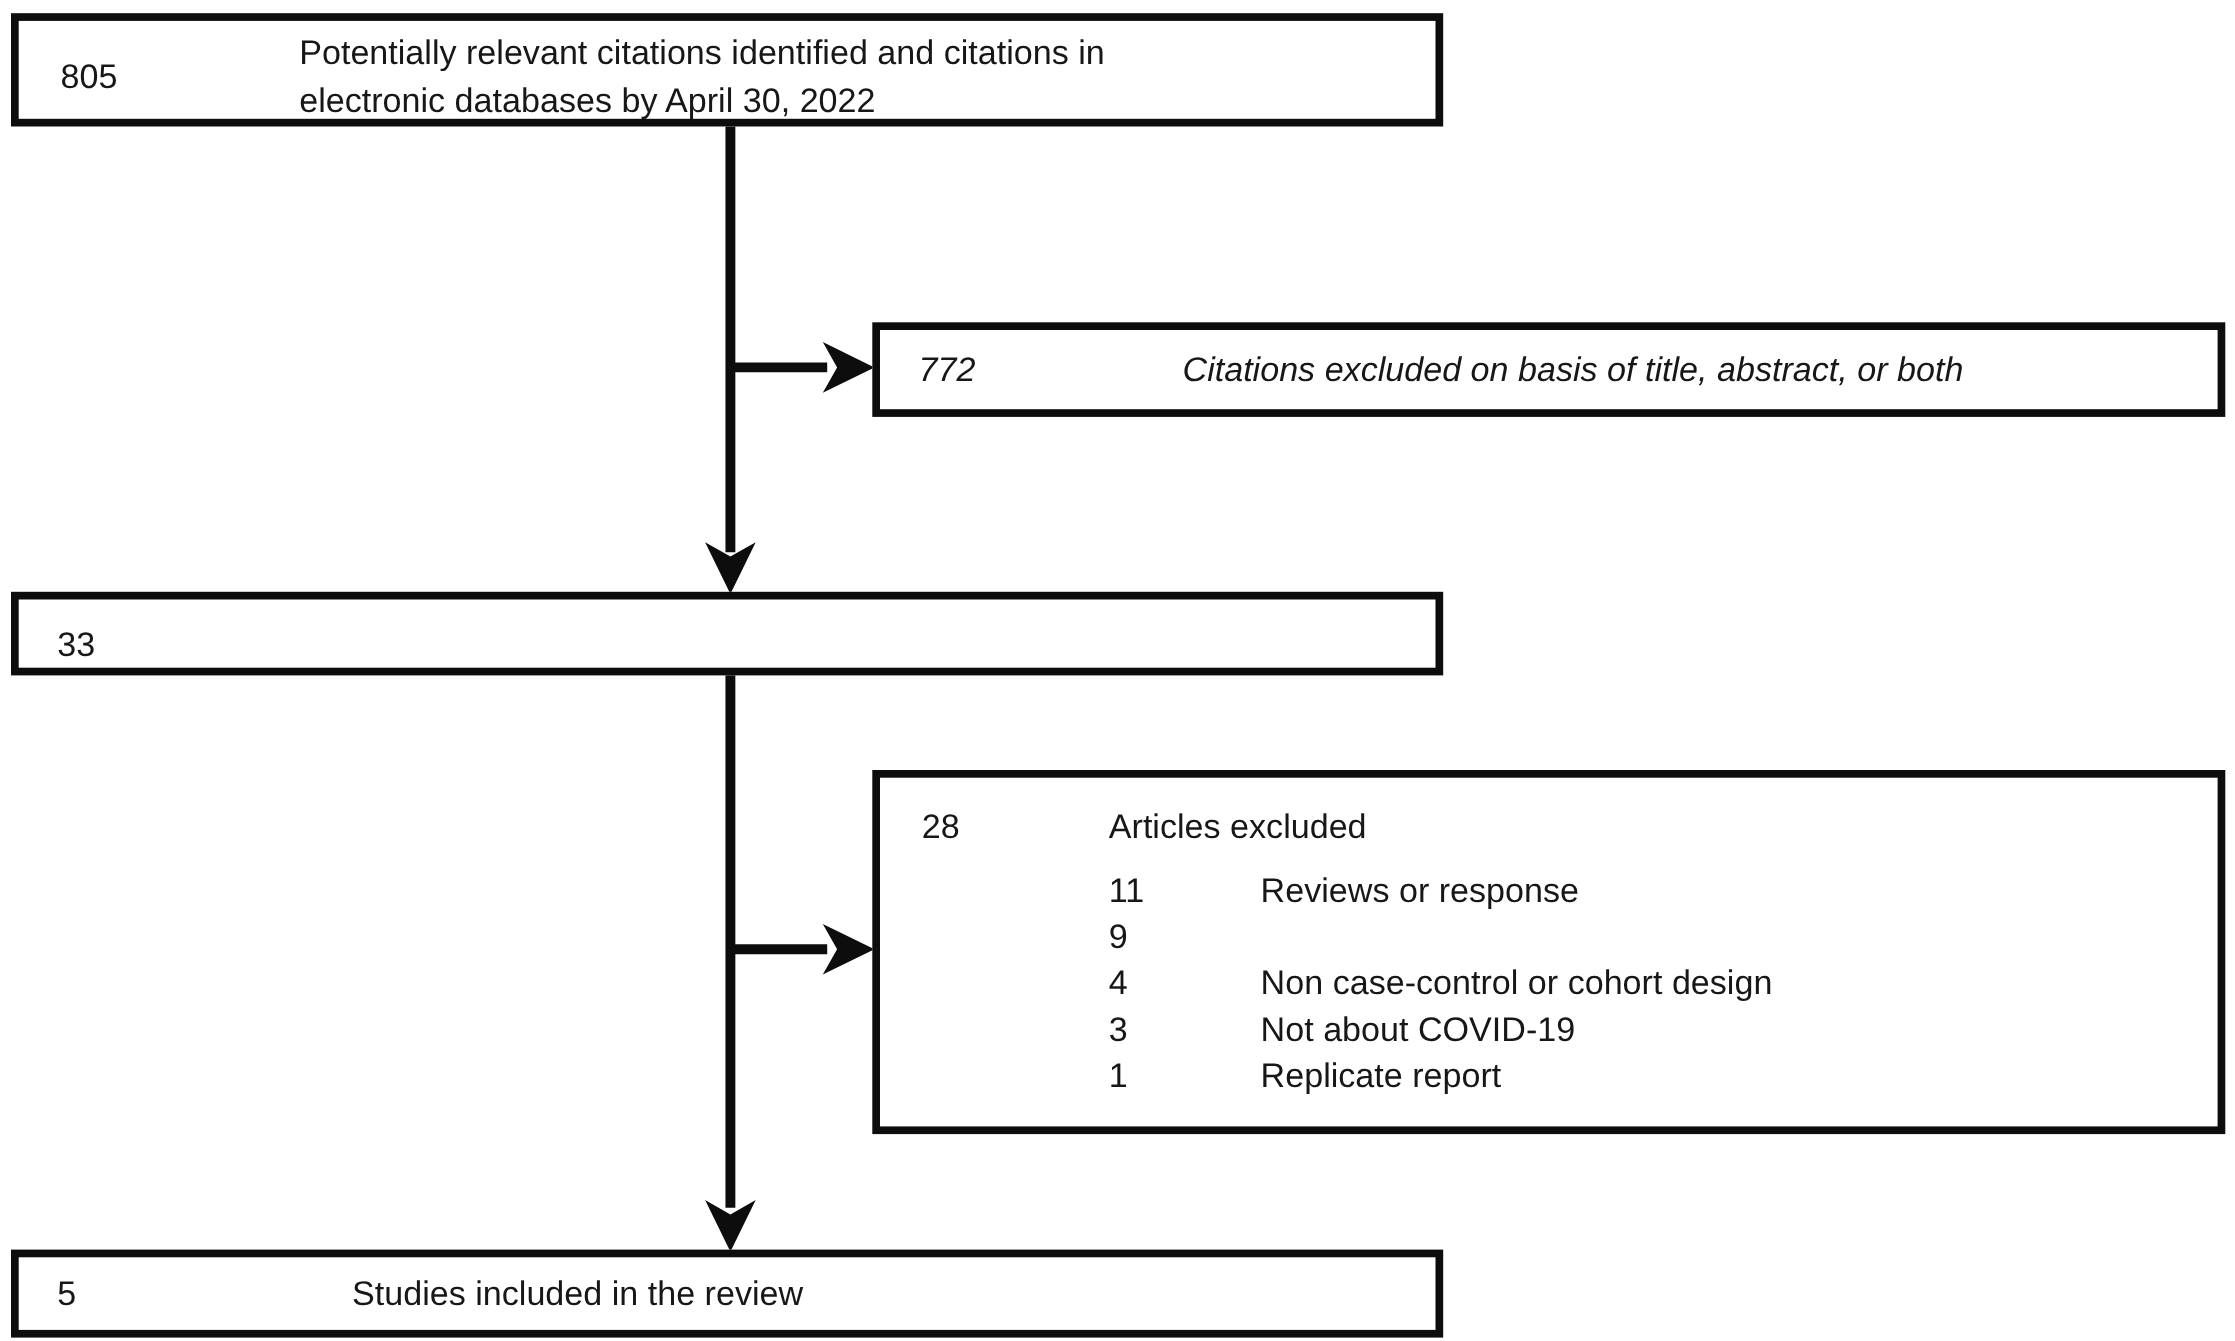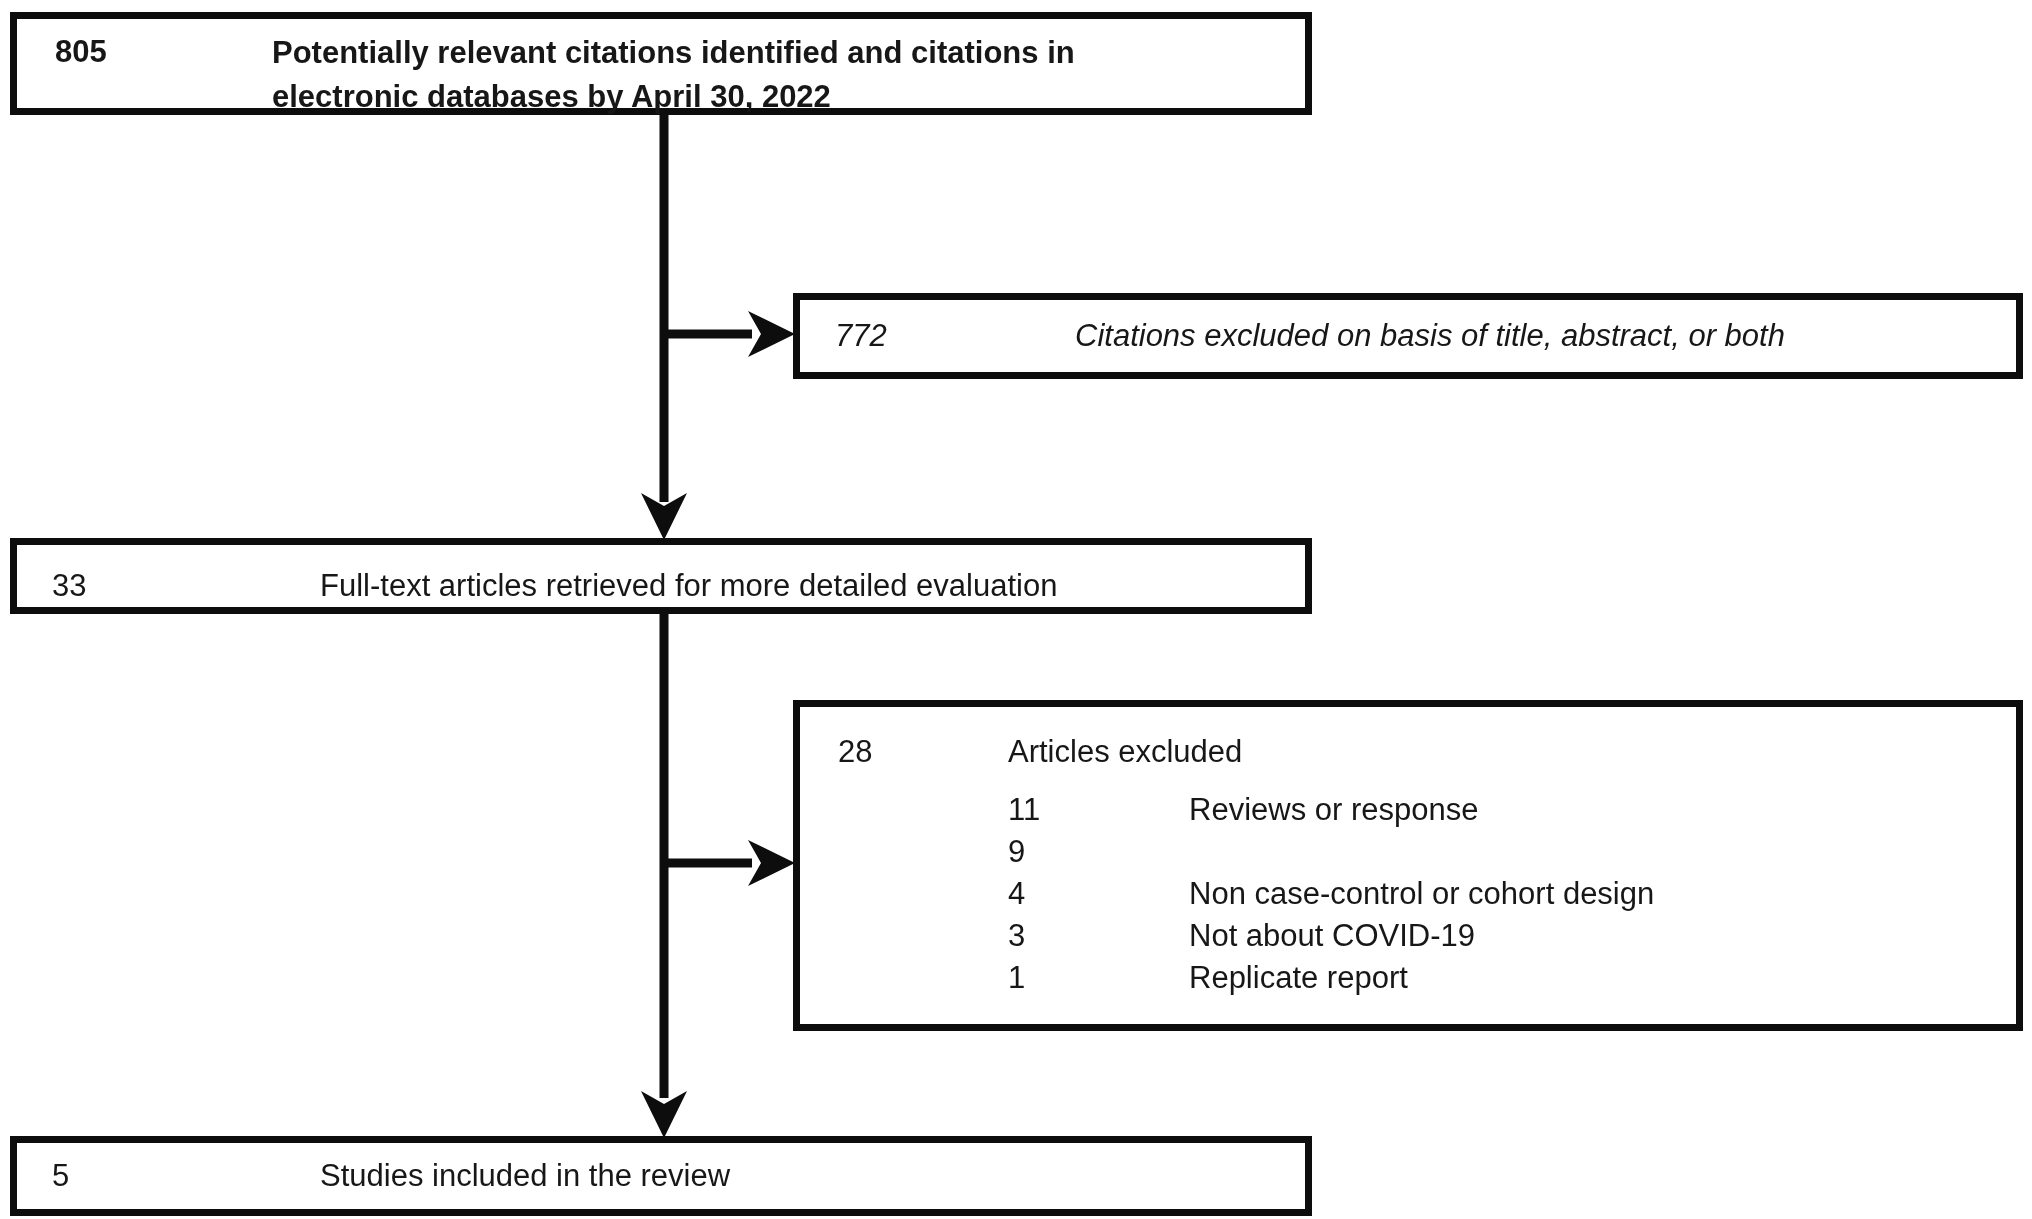--- a/index.html
+++ b/index.html
@@ -26,21 +26,21 @@
   }
   .flow-box {
     position: absolute;
     box-sizing: border-box;
     border: 7px solid #0d0d0d;
     background: #ffffff;
     font-size: 31px;
     line-height: 42px;
   }
   .box-screened   { left: 10px;  top: 12px;   width: 1302px; height: 103px;
-                    display: flex; align-items: flex-start; padding: 12px 18px 0 38px; font-weight: bold; }
+                    display: flex; align-items: center; padding: 12px 18px 0 38px; }
   .box-title-excl { left: 793px; top: 293px;  width: 1230px; height: 86px;
                     display: flex; align-items: center; padding: 0 18px 0 35px; font-style: italic; }
   .box-fulltext   { left: 10px;  top: 538px;  width: 1302px; height: 76px;
                     display: flex; align-items: flex-end; padding: 0 18px 0 35px; }
   .box-art-excl   { left: 793px; top: 700px;  width: 1230px; height: 331px;
                     padding: 24px 18px 0 38px; }
   .box-included   { left: 10px;  top: 1136px; width: 1302px; height: 80px;
                     display: flex; align-items: center; padding: 0 18px 0 35px; }
 
   .num {
@@ -51,21 +51,21 @@
   .box-title-excl .num { width: 240px; }
   .box-fulltext  .num { width: 268px; }
   .box-included  .num { width: 268px; }
 
   .box-screened .label { line-height: 44px; }
 
   .excl-header { display: flex; }
   .excl-header .num { width: 170px; }
 
   .reasons { margin: 16px 0 0 170px; }
-  .reason-row { display: flex; line-height: 42px; gap: 43px; }
+  .reason-row { display: flex; line-height: 42px; }
   .reason-row .rnum { flex: 0 0 auto; width: 138px; }
   .gene-italic { font-style: italic; }
 </style>
 </head>
 <body>
 
 <div class="canvas">
 
   <svg class="connectors" viewBox="0 0 2032 1219" xmlns="http://www.w3.org/2000/svg">
     <g stroke="#0d0d0d" stroke-width="9" fill="#0d0d0d">
@@ -94,21 +94,20 @@
     </div>
   </div>
 
   <div class="flow-box box-title-excl">
     <span class="num">772</span>
     <span class="label">Citations excluded on basis of title, abstract, or both</span>
   </div>
 
   <div class="flow-box box-fulltext">
     <span class="num">33</span>
-    <span class="label">Full-text articles retrieved for more detailed evaluation</span>
   </div>
 
   <div class="flow-box box-art-excl">
     <div class="excl-header">
       <span class="num">28</span>
       <span class="label">Articles excluded</span>
     </div>
     <div class="reasons">
       <div class="reason-row">
         <span class="rnum">11</span>

